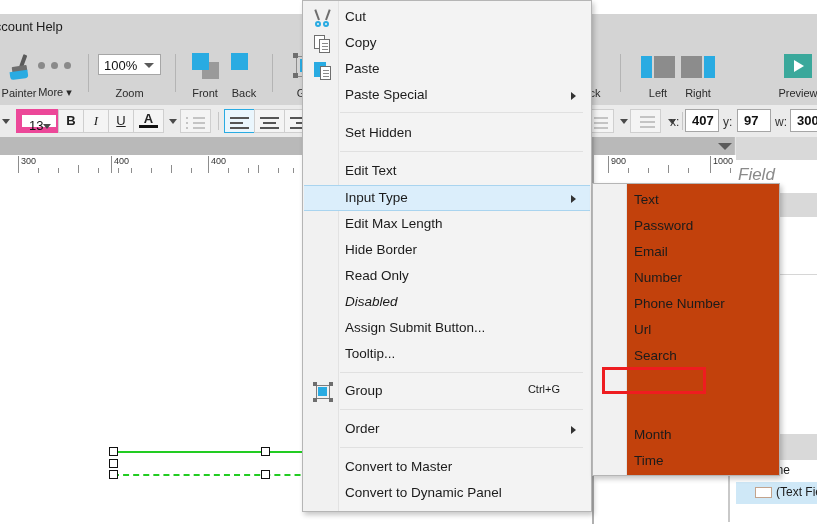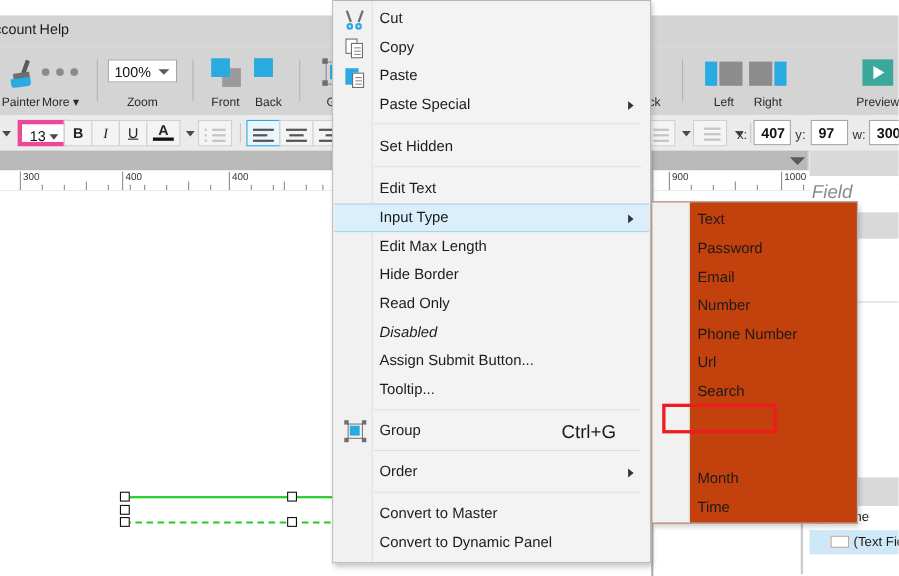--- a/index.html
+++ b/index.html
@@ -69,21 +69,21 @@
   .alni .blk{position:absolute;top:0;width:21px;height:22px;background:#8c8c8c;}
 
   
   #preview-ico{position:absolute;left:50%;top:4px;margin-left:-14px;width:28px;height:24px;background:#3aa89b;}
   #preview-ico .tri{position:absolute;left:10px;top:6px;width:0;height:0;border-top:6px solid transparent;border-bottom:6px solid transparent;border-left:10px solid #fff;}
 
   
   #formatbar{position:absolute;left:0;top:105px;width:817px;height:32px;background:#ebebeb;border-bottom:1px solid #c8c8c8;}
   .fb-btn{position:absolute;top:4px;height:24px;box-sizing:border-box;border:1px solid #cfcfcf;background:#f4f4f4;text-align:center;}
   .fb-txt{font-size:13px;color:#222;line-height:22px;}
-  #font-size-box{position:absolute;left:16px;top:4px;width:46px;height:24px;background:#fff;border:4px solid #ec4899;box-sizing:border-box;}
+  #font-size-box{position:absolute;left:16px;top:4px;width:46px;height:24px;background:#fff;border:6px solid #ec4899;box-sizing:border-box;}
   #font-size-val{position:absolute;left:7px;top:3px;font-size:13px;color:#111;}
   #font-size-caret{position:absolute;right:5px;top:9px;width:0;height:0;border-left:4px solid transparent;border-right:4px solid transparent;border-top:5px solid #4a4a4a;}
   .mini-caret{position:absolute;width:0;height:0;border-left:4px solid transparent;border-right:4px solid transparent;border-top:5px solid #4a4a4a;}
   .fontcolor{position:absolute;left:0;top:0;width:100%;height:100%;}
   .fontcolor .A{position:absolute;left:0;right:0;top:1px;text-align:center;font-size:13px;font-weight:bold;color:#222;}
   .fontcolor .ul{position:absolute;left:5px;right:5px;bottom:4px;height:3px;background:#111;}
   .listico{position:absolute;left:5px;top:5px;right:5px;bottom:5px;}
   .listico .ln{position:absolute;left:7px;right:0;height:2px;background:#c4c4c4;}
   .listico .dt{position:absolute;left:0;width:2px;height:2px;background:#c4c4c4;}
   .algico{position:absolute;left:5px;top:5px;right:5px;bottom:5px;}
@@ -133,21 +133,21 @@
   .tree-chk{position:absolute;width:11px;height:9px;border:1px solid #9a9a9a;background:#fff;box-sizing:border-box;}
   .tree-wid{position:absolute;width:17px;height:11px;border:1px solid #c3a38c;background:#fff;box-sizing:border-box;}
   .tree-lab{position:absolute;font-size:12px;color:#1c1c1c;white-space:nowrap;}
   #tree-scroll{position:absolute;left:-8px;top:325px;width:2px;height:60px;background:#c9c9c9;}
 
   
   #ctx-menu{position:absolute;left:302px;top:0;width:290px;height:512px;background:#f3f3f3;border:1px solid #b5b5b5;box-sizing:border-box;box-shadow:2px 3px 5px rgba(0,0,0,.22);}
   #ctx-gutter{position:absolute;left:0;top:0;width:35px;height:100%;background:#f1f1f1;border-right:1px solid #e2e2e2;}
   .ctx-item{position:absolute;left:1px;right:1px;height:26px;}
   .ctx-item .lbl{position:absolute;left:41px;top:4px;font-size:13.5px;color:#1b1b1b;white-space:nowrap;}
-  .ctx-item .acc{position:absolute;right:30px;top:4px;font-size:17px;color:#1b1b1b;}
+  .ctx-item .acc{position:absolute;right:30px;top:4px;font-size:11px;color:#1b1b1b;}
   .ctx-item .arw{position:absolute;right:14px;top:9px;width:0;height:0;border-top:4px solid transparent;border-bottom:4px solid transparent;border-left:5px solid #333;}
   .ctx-item.sel{background:#dbeefb;border-top:1px solid #a9d4ef;border-bottom:1px solid #a9d4ef;box-sizing:border-box;}
   .ctx-sepline{position:absolute;left:37px;right:8px;height:1px;background:#e0e0e0;}
 
   
   .ico-cut{position:absolute;left:10px;top:4px;width:17px;height:18px;}
   .ico-cut .bl{position:absolute;top:0;width:2px;height:11px;background:#6e6e6e;}
   .ico-cut .bl1{left:4px;transform:rotate(-20deg);transform-origin:bottom;}
   .ico-cut .bl2{left:11px;transform:rotate(20deg);transform-origin:bottom;}
   .ico-cut .rg{position:absolute;bottom:0;width:6px;height:6px;border:2px solid #29abe2;border-radius:50%;box-sizing:border-box;}

